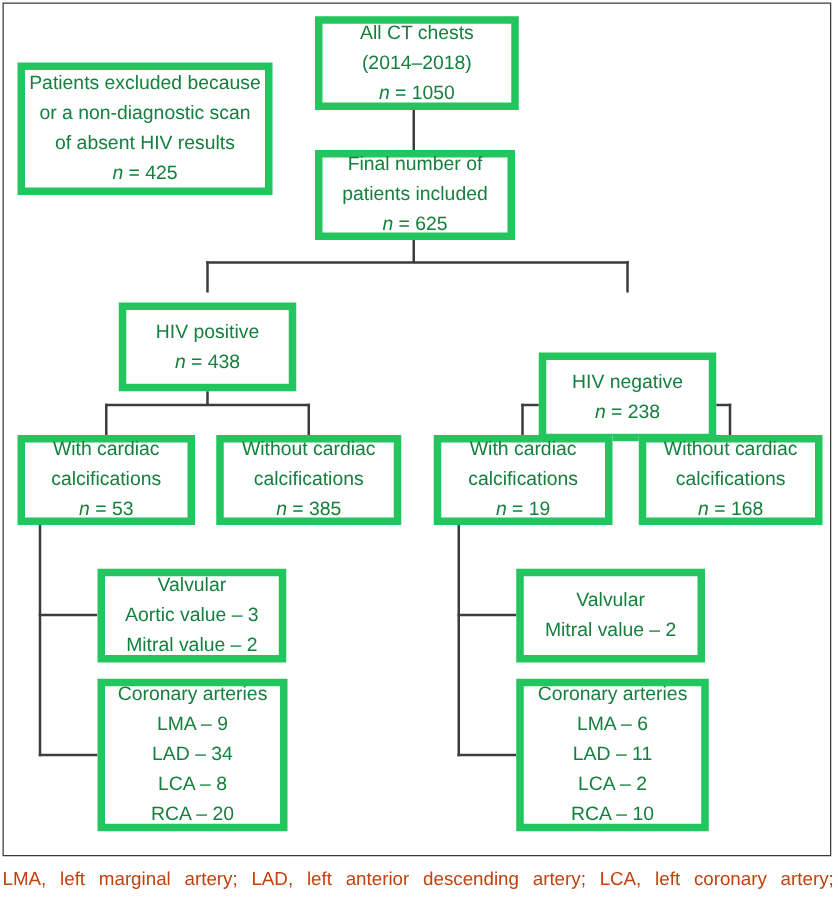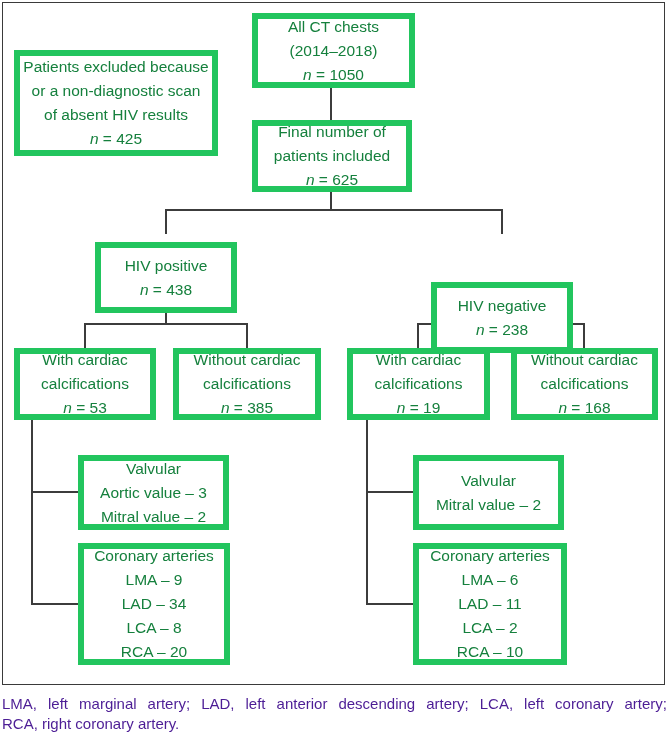--- a/index.html
+++ b/index.html
@@ -16,21 +16,21 @@
     position: absolute; box-sizing: border-box; background: #ffffff;
     border: 6px solid #22c55e; display: flex; flex-direction: column;
     align-items: center; justify-content: center; text-align: center;
     font-size: 15.5px; line-height: 24px; color: #15803d; z-index: 2;
   }
   .box .bl { white-space: nowrap; }
   .box i { font-style: italic; }
   .line { position: absolute; background: #3c3c3c; z-index: 1; }
   .caption {
     position: absolute; left: 2px; top: 694px; width: 665px;
-    font-size: 15px; line-height: 20px; color: #4c1d95;
+    font-size: 15px; line-height: 20px; color: #c2410c;
   }
   .cap-justify { text-align: justify; text-align-last: justify; }
   .cap-left { text-align: left; }
 </style>
 </head>
 <body>
 
 <div class="canvas">
   <div class="fig-border"></div>
 
@@ -127,15 +127,14 @@
   <div class="line" style="left:31px;  top:420px; width:2px; height:185px;"></div>
   <div class="line" style="left:31px;  top:491px; width:47px; height:2px;"></div>
   <div class="line" style="left:31px;  top:603px; width:47px; height:2px;"></div>
 
   <div class="line" style="left:366px; top:420px; width:2px; height:185px;"></div>
   <div class="line" style="left:366px; top:491px; width:47px; height:2px;"></div>
   <div class="line" style="left:366px; top:603px; width:47px; height:2px;"></div>
 
   <div class="caption">
     <div class="cap-justify">LMA, left marginal artery; LAD, left anterior descending artery; LCA, left coronary artery;</div>
-    <div class="cap-left">RCA, right coronary artery.</div>
   </div>
 </div>
 
 </body></html>

